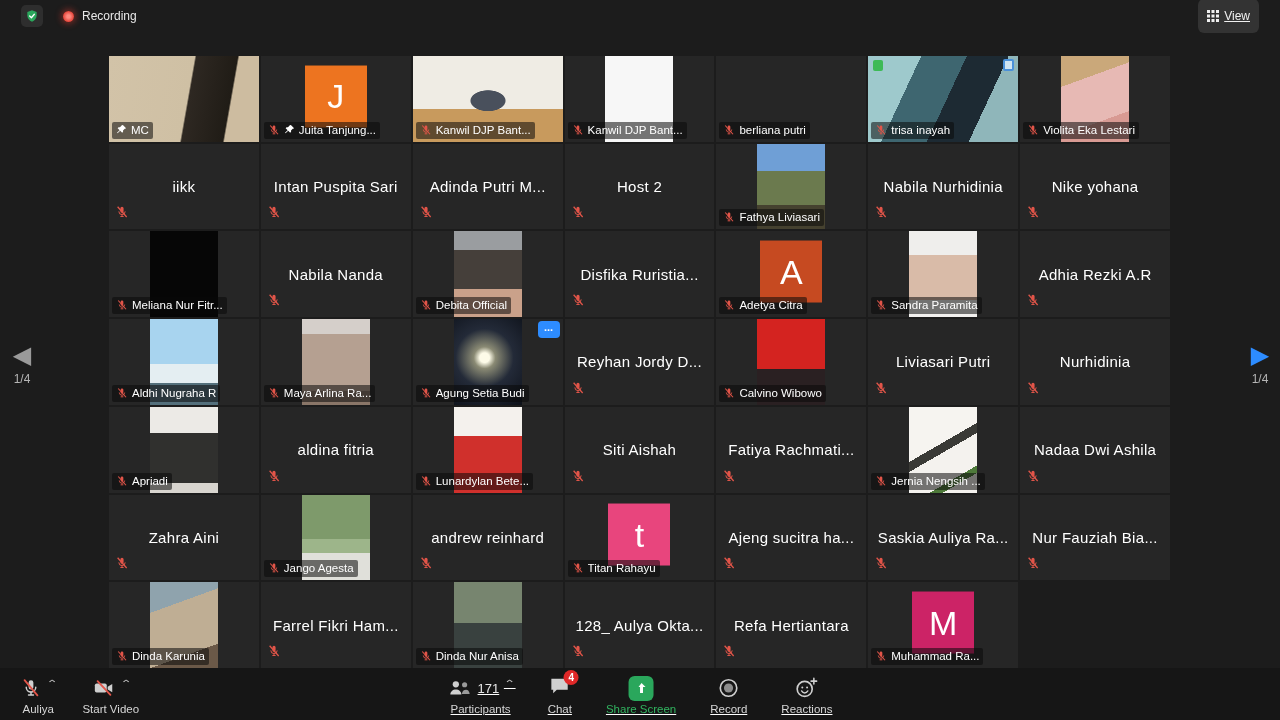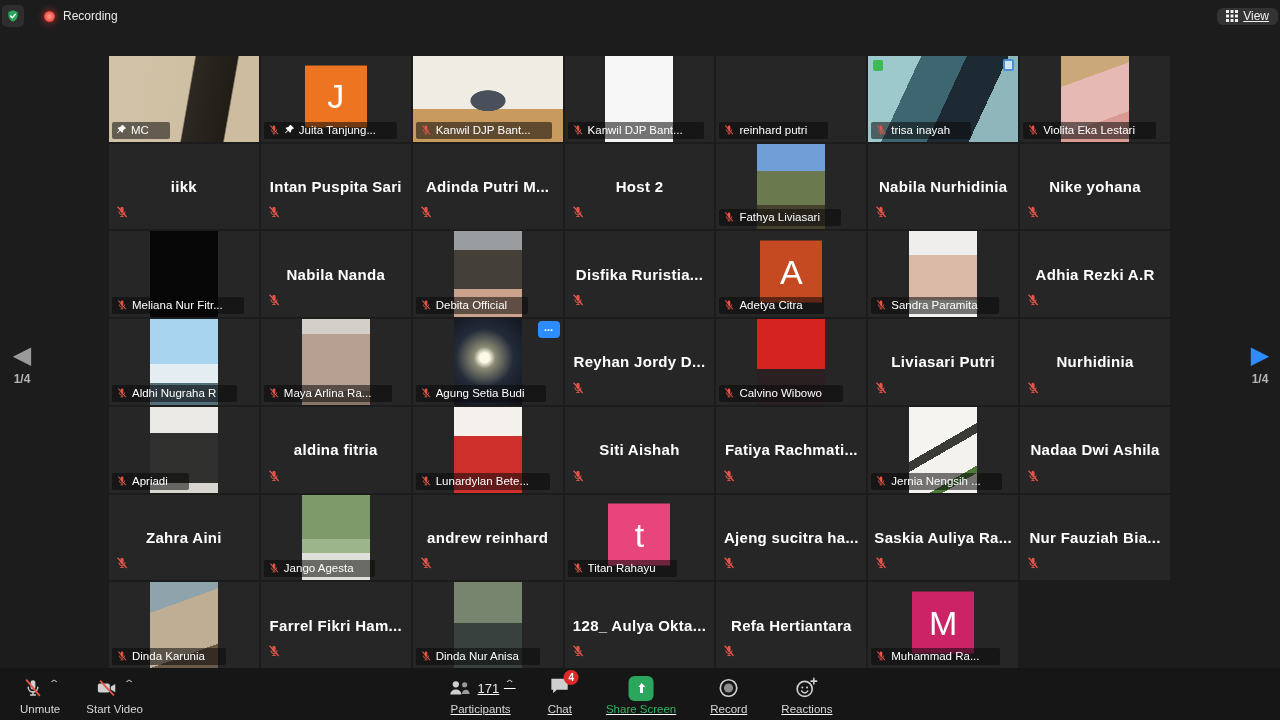--- a/index.html
+++ b/index.html
@@ -1,50 +1,50 @@
 <!DOCTYPE html>
 <html><head>
 <meta charset="utf-8">
 <style>
   * { margin:0; padding:0; box-sizing:border-box; }
   html,body { width:1280px; height:720px; overflow:hidden; }
   body { background:#1c1c1c; font-family:"Liberation Sans", sans-serif; color:#fff; position:relative; }
 
   
-  .topbar { position:absolute; top:0; left:0; right:0; height:32px; display:flex; align-items:center; padding:0 2px; }
+  .topbar { position:absolute; top:0; left:0; right:0; height:32px; display:flex; align-items:center; padding:0 21px; }
   .shield-btn { width:22px; height:22px; background:#2e2e2e; border-radius:5px; display:flex; align-items:center; justify-content:center; margin-right:14px; }
   .rec-dot { width:11px; height:11px; border-radius:50%; background:radial-gradient(circle,#ff8a80 20%,#e23b30 75%); box-shadow:0 0 6px 2px rgba(226,59,48,.45); margin:0 8px 0 6px; }
   .rec-label { font-size:12px; color:#e8e8e8; }
-  .view-btn { margin-left:auto; background:#333; border-radius:6px; height:17px; padding:0 9px; display:flex; align-items:center; gap:5px; font-size:12px; color:#f0f0f0; cursor:pointer;text-decoration:underline; }
+  .view-btn { margin-left:auto; background:#333; border-radius:6px; height:34px; padding:0 9px; display:flex; align-items:center; gap:5px; font-size:12px; color:#f0f0f0; cursor:pointer;text-decoration:underline; }
 
   
   .grid { position:absolute; left:109px; top:56px; width:1061px; height:612px;
           display:grid; grid-template-columns:repeat(7,1fr); grid-template-rows:repeat(7,1fr); gap:2px; }
   .tile { position:relative; background:#262626; overflow:hidden; }
   .tile.active { outline:2px solid #d3d75d; outline-offset:-2px; }
   .media-full { position:absolute; inset:0; }
   .media-photo { position:absolute; top:0; bottom:0; left:50%; transform:translateX(-50%); width:68px; }
   .avatar { position:absolute; top:50%; left:50%; transform:translate(-50%,-54%); width:62px; height:62px;
             display:flex; align-items:center; justify-content:center; font-size:34px; font-weight:400; color:#fff; }
   .cname { position:absolute; inset:0; display:flex; align-items:center; justify-content:center;
-           font-size:15px; font-weight:700; color:#fff; letter-spacing:.3px; text-align:center; padding:0 6px; }
+           font-size:15px; font-weight:400; color:#fff; letter-spacing:.3px; text-align:center; padding:0 6px; }
   .nlabel { position:absolute; left:3px; bottom:3px; background:rgba(10,10,10,.55); border-radius:2px;
-            display:flex; align-items:center; gap:4px; padding:2px 21px 3px 4px; font-size:11.5px; color:#fff;
+            display:flex; align-items:center; gap:4px; padding:2px 4px 3px 4px; font-size:11.5px; color:#fff;
             max-width:94%; white-space:nowrap; }
   .nlabel span { overflow:hidden; text-overflow:ellipsis; }
   .mic-solo { position:absolute; left:6px; bottom:6px; }
   .more-badge { position:absolute; top:2px; right:3px; width:22px; height:17px; background:#2d8cff; border-radius:4px;
                 color:#fff; font-size:11px; font-weight:700; display:flex; align-items:center; justify-content:center; line-height:0; padding-bottom:5px; }
   .ov-tl { position:absolute; top:4px; left:5px; width:10px; height:11px; background:#3dba56; border-radius:2px; }
   .ov-tr { position:absolute; top:3px; right:4px; width:11px; height:12px; background:#cfe4f2; border:2px solid #4a90d9; border-radius:2px; }
 
   
   .pag { position:absolute; width:40px; text-align:center; }
   .pag .tri { font-size:24px; line-height:26px; display:block; cursor:pointer; }
-  .pag .pnum { font-size:12px; color:#b5b5b5; margin-top:4px; display:block;font-weight:bold; }
+  .pag .pnum { font-size:12px; color:#b5b5b5; margin-top:4px; display:block; }
   .pag-left { left:2px; top:342px; } .pag-left .tri { color:#9a9a9a; }
   .pag-right { right:0px; top:342px; } .pag-right .tri { color:#2d8cff; }
 
   
   .bottombar { position:absolute; left:0; right:0; bottom:0; height:52px; background:#161616; display:flex; align-items:stretch; }
   .bb-left { display:flex; gap:26px; padding-left:20px; }
   .bb-center { position:absolute; left:50%; transform:translateX(-50%); display:flex; gap:34px; height:100%;text-decoration:underline; }
   .ctrl { display:flex; flex-direction:column; align-items:center; justify-content:flex-end; padding:6px 0 5px; cursor:pointer; position:relative; }
   .ctrl .iconrow { display:flex; align-items:center; gap:6px; height:26px; }
   .ctrl .lbl { font-size:11.5px; color:#d6d6d6; margin-top:2px; }
@@ -136,21 +136,21 @@
       </div>
     </div>
     <div class="tile">
       <div class="nlabel">
         <svg width="12" height="12" viewBox="0 0 24 24">
   <path d="M12 3a2.7 2.7 0 0 1 2.7 2.7v5a2.7 2.7 0 0 1-5.4 0v-5A2.7 2.7 0 0 1 12 3z" fill="#e25549"></path>
   <path d="M6.6 11a5.4 5.4 0 0 0 10.8 0" stroke="#e25549" stroke-width="1.7" fill="none"></path>
   <path d="M12 16.5v3.2M9.2 19.7h5.6" stroke="#e25549" stroke-width="1.7"></path>
   <path d="M4.5 3l15.5 17.5" stroke="#e25549" stroke-width="2.2"></path>
         </svg>
-        <span>reinhard putri</span>
+        <span>berliana putri</span>
       </div>
     </div>
     <div class="tile">
       <div class="media-full" style="background: linear-gradient(115deg, rgb(158, 201, 204) 0px, rgb(158, 201, 204) 28%, rgb(62, 102, 112) 28%, rgb(62, 102, 112) 52%, rgb(29, 42, 51) 52%, rgb(29, 42, 51) 74%, rgb(143, 182, 186) 74%);"></div>
       <span class="ov-tl"></span>
       <span class="ov-tr"></span>
       <div class="nlabel">
         <svg width="12" height="12" viewBox="0 0 24 24">
   <path d="M12 3a2.7 2.7 0 0 1 2.7 2.7v5a2.7 2.7 0 0 1-5.4 0v-5A2.7 2.7 0 0 1 12 3z" fill="#e25549"></path>
   <path d="M6.6 11a5.4 5.4 0 0 0 10.8 0" stroke="#e25549" stroke-width="1.7" fill="none"></path>
@@ -609,21 +609,21 @@
     <div class="ctrl">
       <div class="iconrow">
         <svg width="22" height="22" viewBox="0 0 24 24">
           <path d="M12 3.5a2.6 2.6 0 0 1 2.6 2.6v5a2.6 2.6 0 0 1-5.2 0v-5A2.6 2.6 0 0 1 12 3.5z" fill="#cfcfcf"></path>
           <path d="M6.8 11.2a5.2 5.2 0 0 0 10.4 0" stroke="#cfcfcf" stroke-width="1.6" fill="none" stroke-linecap="round"></path>
           <path d="M12 16.6v3M9.3 19.6h5.4" stroke="#cfcfcf" stroke-width="1.6" stroke-linecap="round"></path>
           <path d="M5 3.5l14 16.5" stroke="#e25549" stroke-width="2" stroke-linecap="round"></path>
         </svg>
         <span class="caret">⌃</span>
       </div>
-      <span class="lbl">Unmute</span>
+      <span class="lbl">Auliya</span>
     </div>
     <div class="ctrl">
       <div class="iconrow">
         <svg width="24" height="22" viewBox="0 0 26 24">
           <rect x="3" y="7" width="13" height="10" rx="2" fill="#cfcfcf"></rect>
           <path d="M17 10.5l5-3v9l-5-3z" fill="#cfcfcf"></path>
           <path d="M6 4.5l14 15" stroke="#e25549" stroke-width="2" stroke-linecap="round"></path>
         </svg>
         <span class="caret">⌃</span>
       </div>

